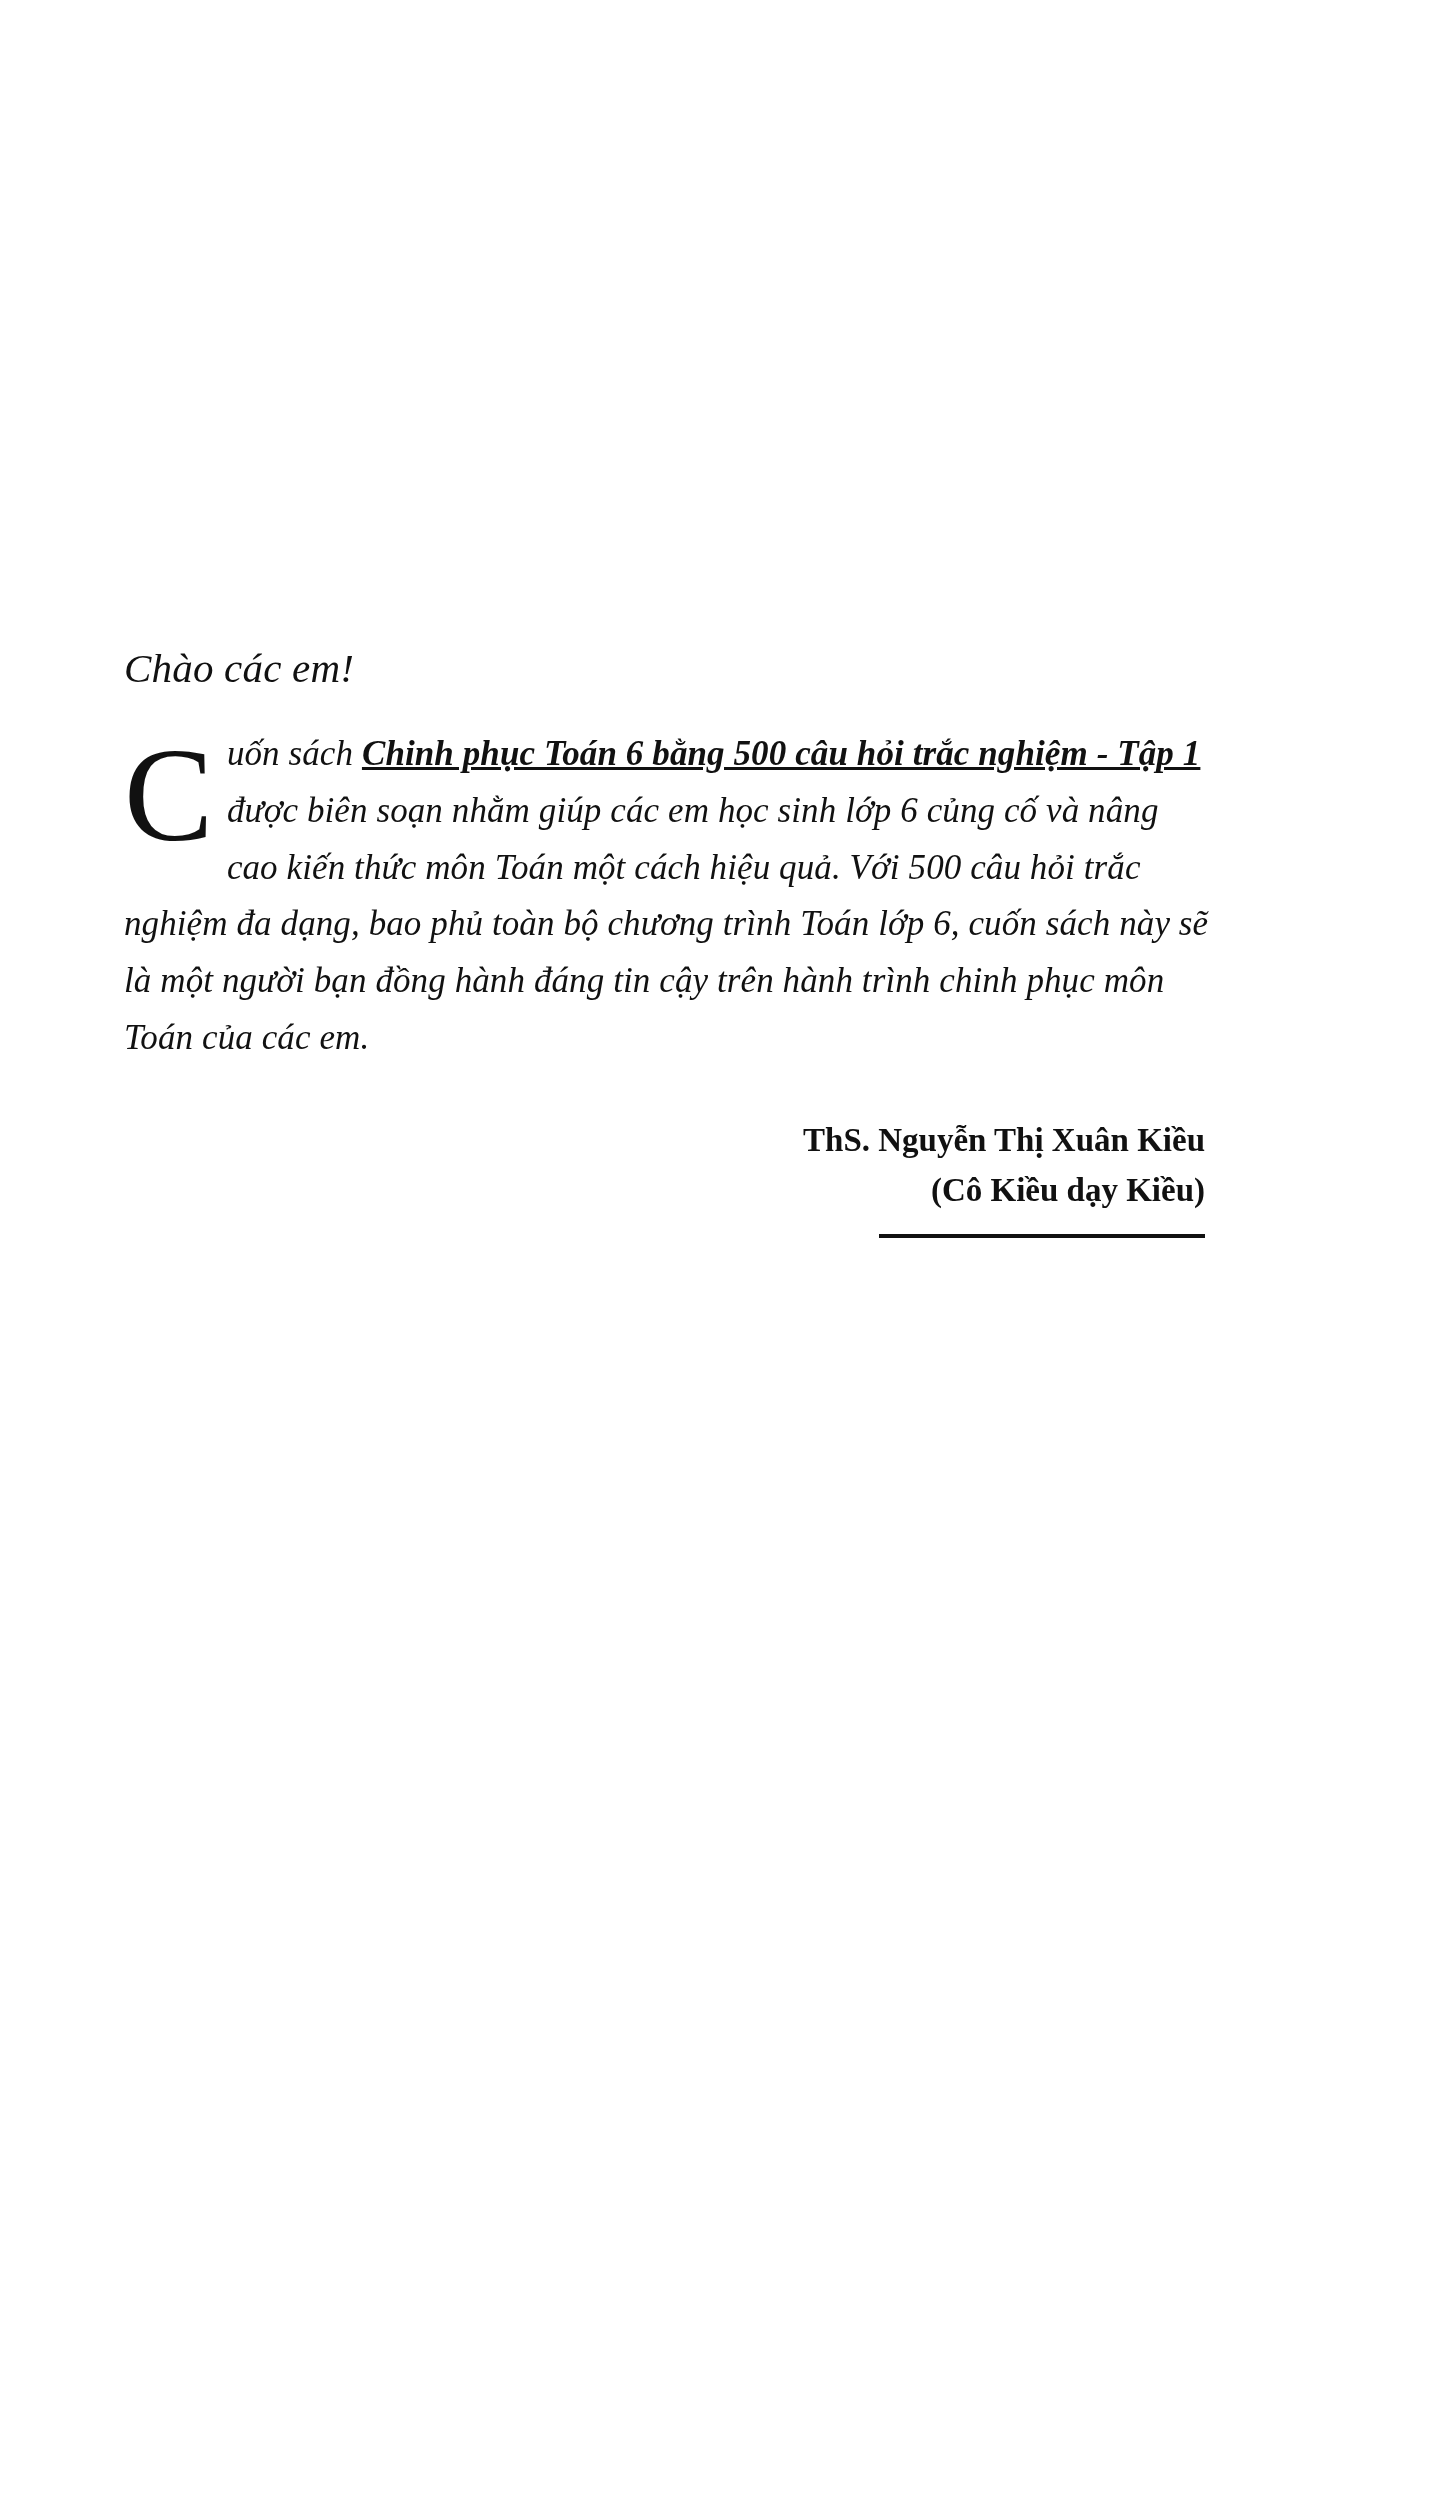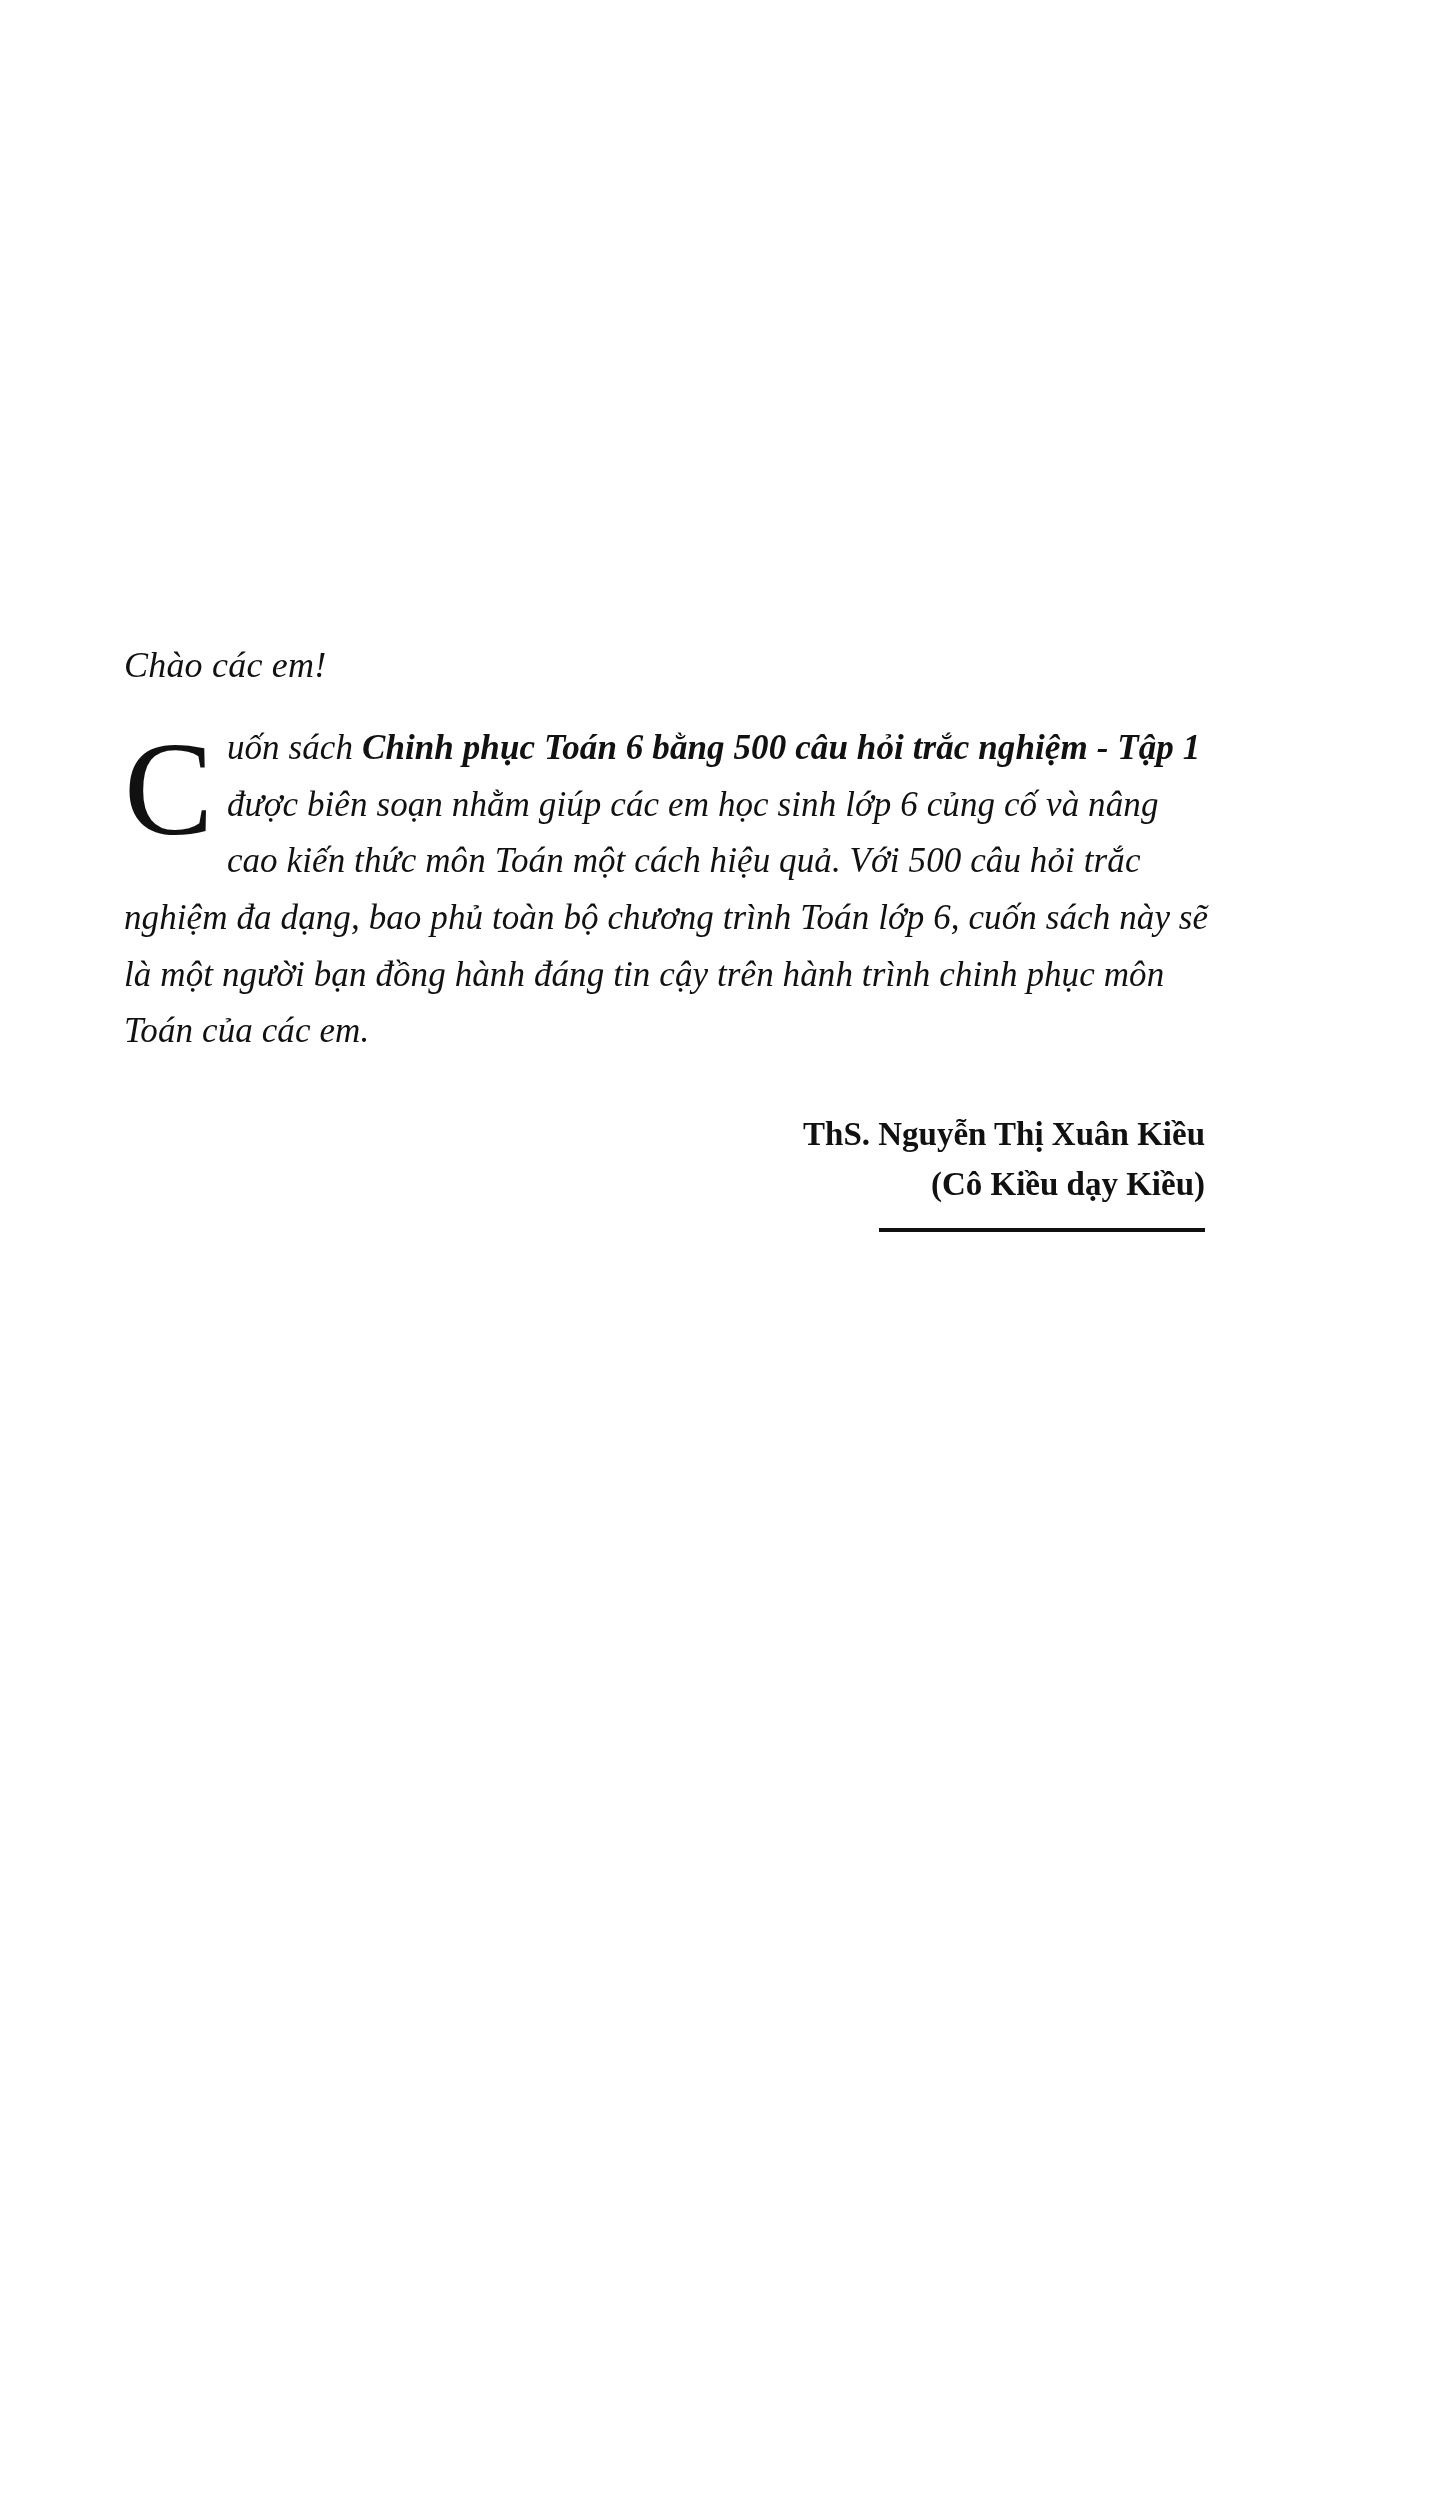--- a/index.html
+++ b/index.html
@@ -26,21 +26,21 @@
 
   .content {
     position: absolute;
     left: 124px;
     top: 643px;
     width: 1086px;
   }
 
   .greeting {
     font-style: italic;
-    font-size: 36px;
+    font-size: 41px;
     line-height: 1.25;
     margin: 0 0 32px 0;
     letter-spacing: 0.2px;
   }
 
   .para {
     font-style: italic;
     font-size: 35px;
     line-height: 1.62;
     margin: 0 0 37px 0;
@@ -60,20 +60,21 @@
     font-size: 134px;
     line-height: 0.86;
     padding: 8.4px 8.4px 0 0;
     margin: 3.3px 5px 0 0;
     font-weight: 400;
   }
 
   .bold-italic {
     font-weight: bold;
     font-style: italic;
+    text-decoration: underline;
   }
 
   .signature {
     margin-top: 50px;
     text-align: right;
     font-family: "Liberation Serif", serif;
     font-weight: bold;
     font-size: 33px;
     line-height: 1.5;
     padding-right: 5px;

